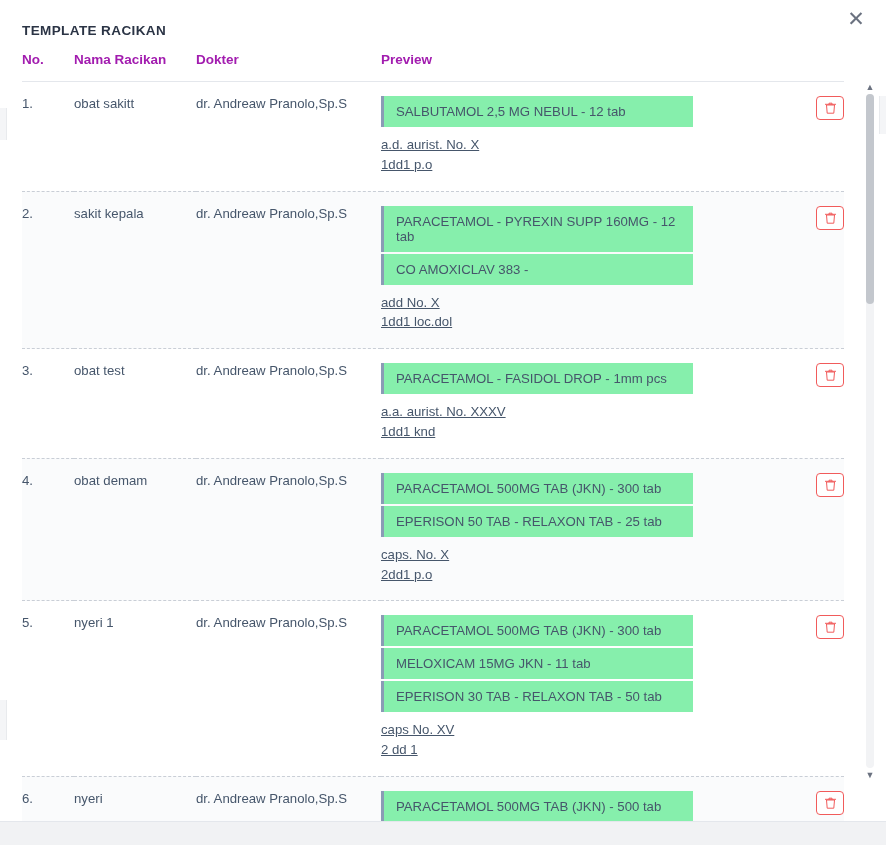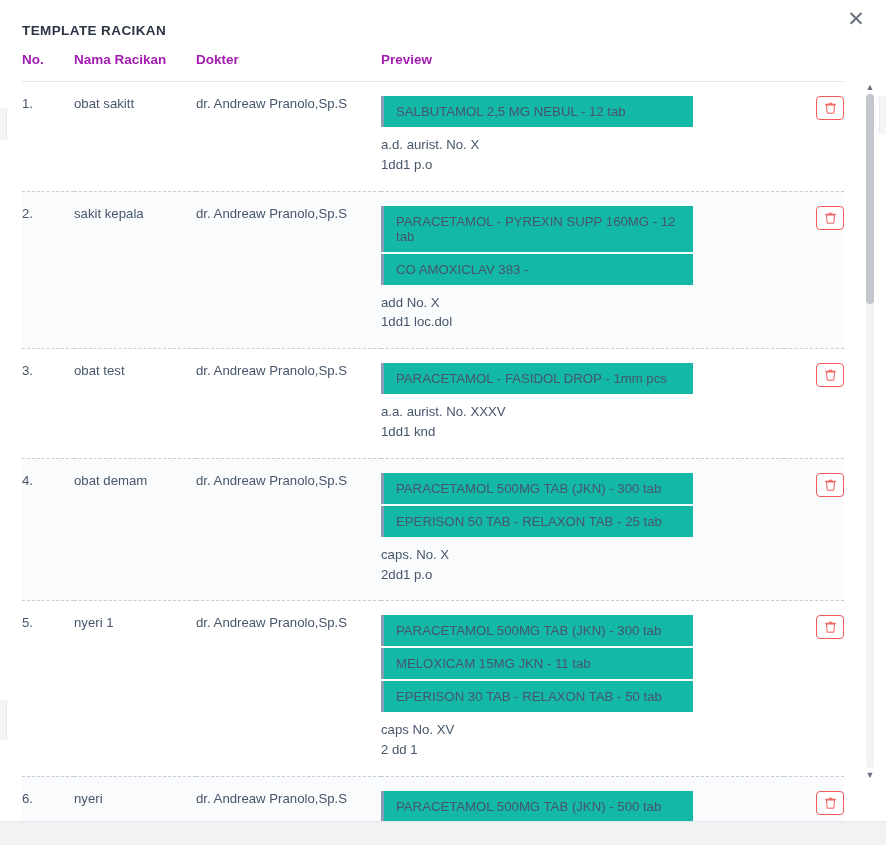--- a/index.html
+++ b/index.html
@@ -95,35 +95,36 @@
   tbody tr.alt td {
     background: #fafbfc;
   }
   td.no { padding-left: 2px; }
   td.nama { padding-right: 8px; }
   td.dokter { padding-right: 10px; }
   td.preview { padding-right: 12px; }
   td.act { text-align: right; padding-right: 2px; }
 
   .med-line {
-    background: #14b8a6;
+    background: #86efac;
     border-left: 3px solid #8a9bb5;
     padding: 8px 10px 8px 12px;
     font-size: 13.2px;
     color: #46566b;
     margin-bottom: 2px;
     box-sizing: border-box;
     display: block;
     max-width: 312px;
   }
   .sig {
     margin-top: 8px;
     line-height: 1.5;
     font-size: 13.2px;
     color: #46566b;
+    text-decoration: underline;
   }
   .sig div { white-space: pre; }
   .del-btn {
     display: inline-block;
     width: 28px;
     height: 24px;
     border: 1px solid #f15b5b;
     border-radius: 4px;
     background: #ffffff;
     color: #f15b5b;

